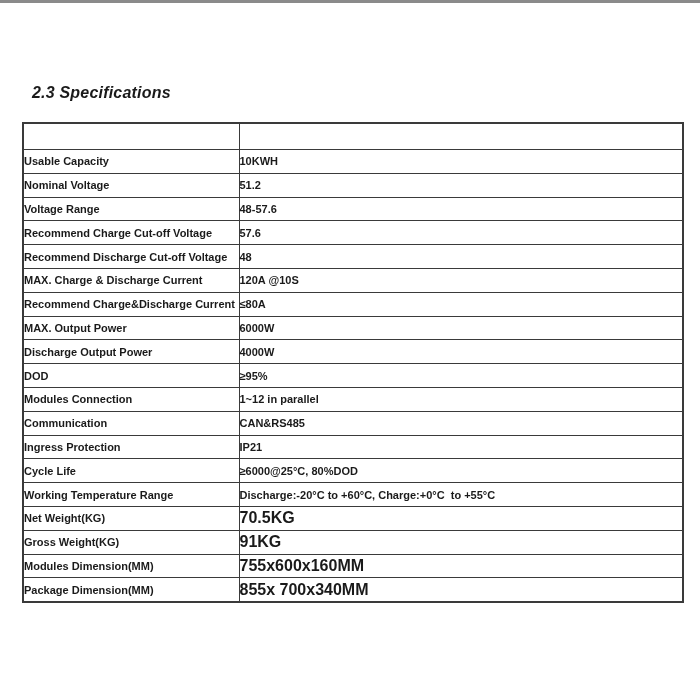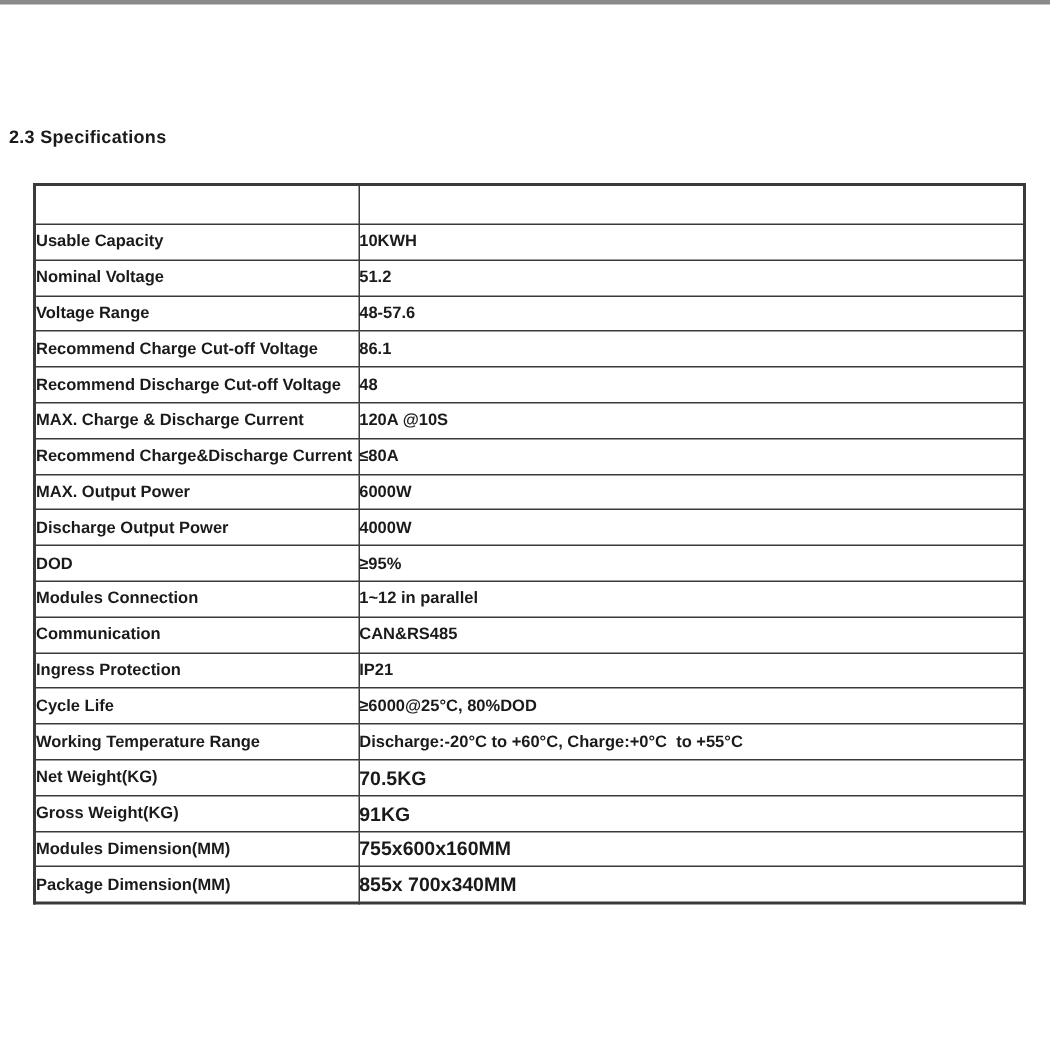--- a/index.html
+++ b/index.html
@@ -17,24 +17,25 @@
     position:relative;
     overflow:hidden;
   }
   .top-edge{
     position:absolute;top:0;left:0;
     width:700px;height:3px;
     background:var(--topbar);
   }
   .heading{
     position:absolute;
-    left:6px;top:84px;
+    left:32px;top:84px;
     margin:0;
-    font-size:12px;
+    font-size:16px;
     font-weight:bold;
+    font-style:italic;
     letter-spacing:0.2px;
     color:var(--text);
   }
   table.specs{
     position:absolute;
     left:22px;top:122px;
     width:660px;
     border-collapse:collapse;
     table-layout:fixed;
   }
@@ -59,21 +60,21 @@
     text-align:left;
     padding-left:8px;
     white-space:nowrap;
     overflow:hidden;
   }
   td.value-cell{
     height:22.8px;
     white-space:pre;
   }
   td.value-cell.small{
-    font-size:13px;
+    font-size:16px;
     margin-top:24px;
   }
 </style>
 </head>
 <body>
 
 <div class="top-edge"></div>
 
 <h2 class="heading">2.3 Specifications</h2>
 
@@ -94,21 +95,21 @@
       <tr>
         <td class="label-cell">Nominal Voltage</td>
         <td class="value-cell">51.2</td>
       </tr>
       <tr>
         <td class="label-cell">Voltage Range</td>
         <td class="value-cell">48-57.6</td>
       </tr>
       <tr>
         <td class="label-cell">Recommend Charge Cut-off Voltage</td>
-        <td class="value-cell">86.1</td>
+        <td class="value-cell">57.6</td>
       </tr>
       <tr>
         <td class="label-cell">Recommend Discharge Cut-off Voltage</td>
         <td class="value-cell">48</td>
       </tr>
       <tr>
         <td class="label-cell">MAX. Charge &amp; Discharge Current</td>
         <td class="value-cell">120A @10S</td>
       </tr>
       <tr>

